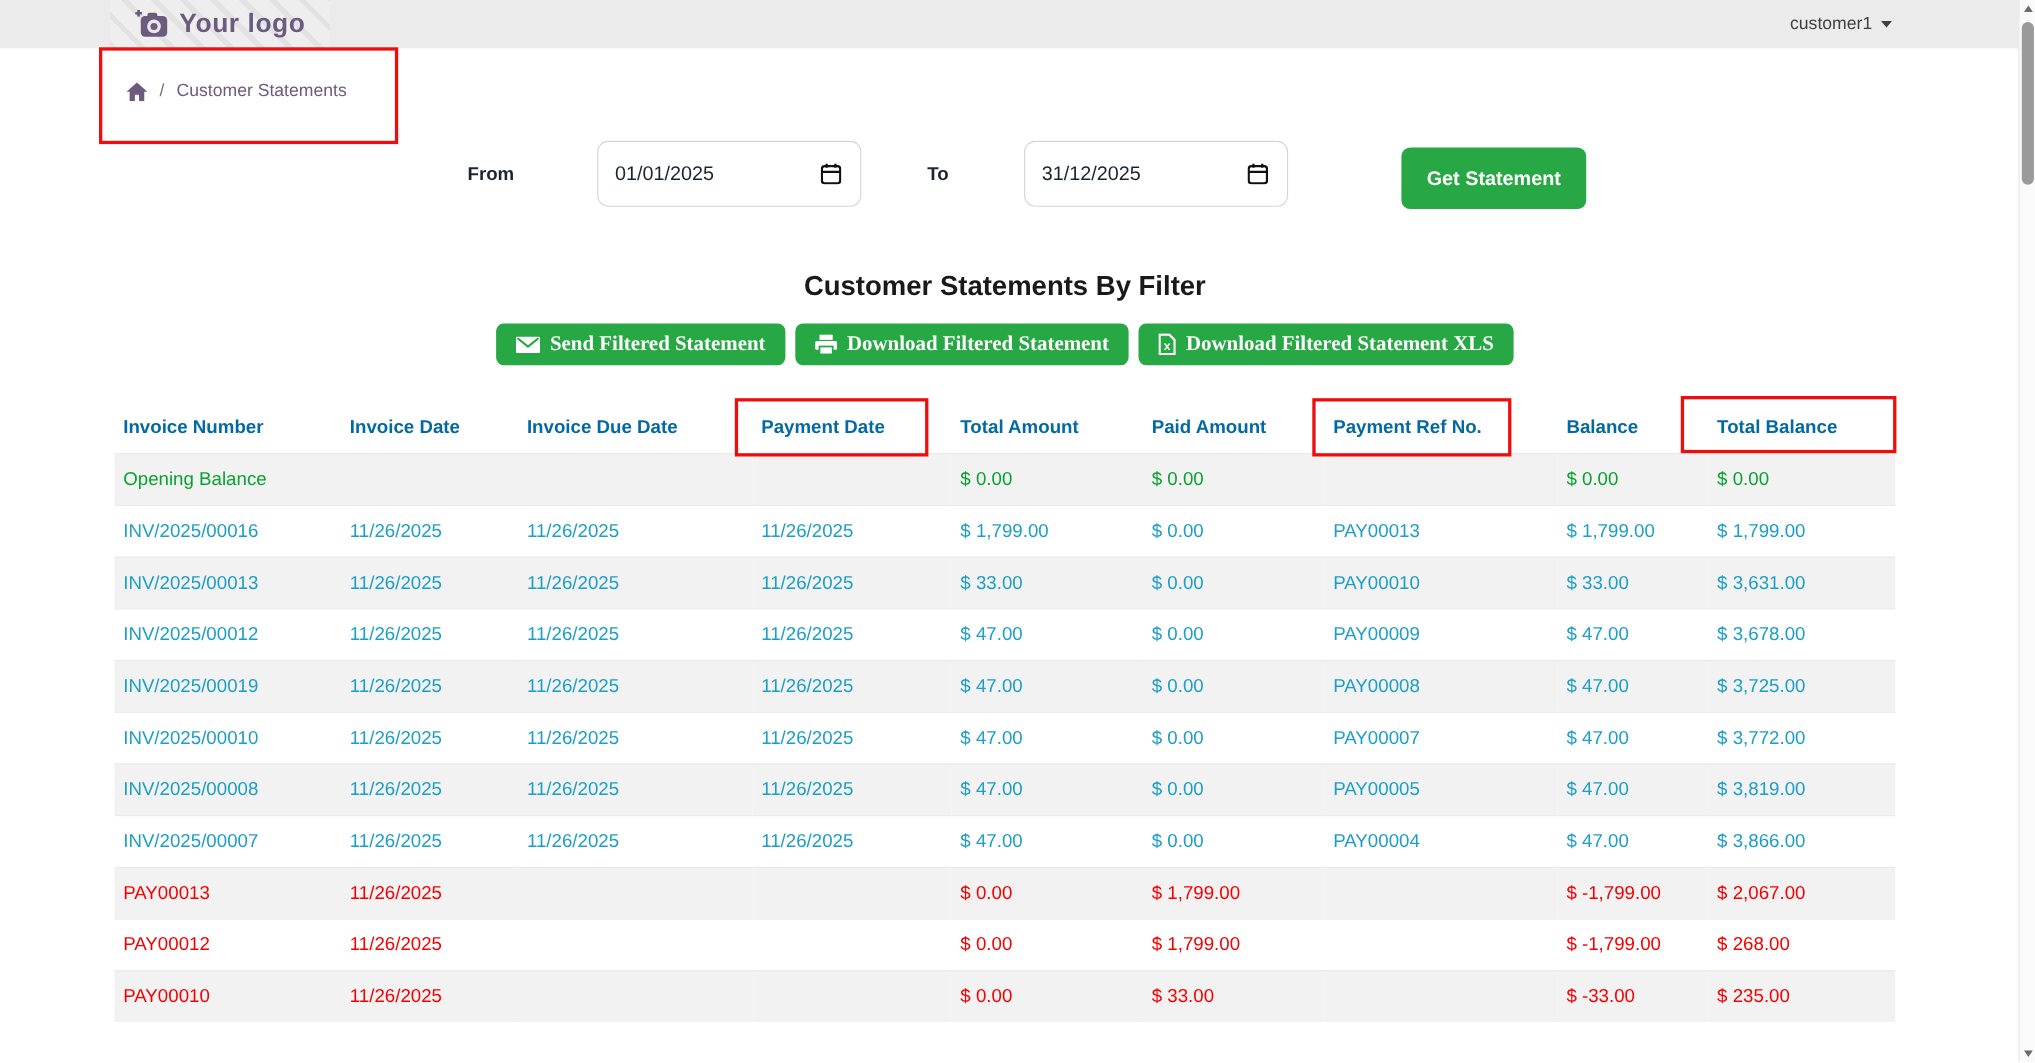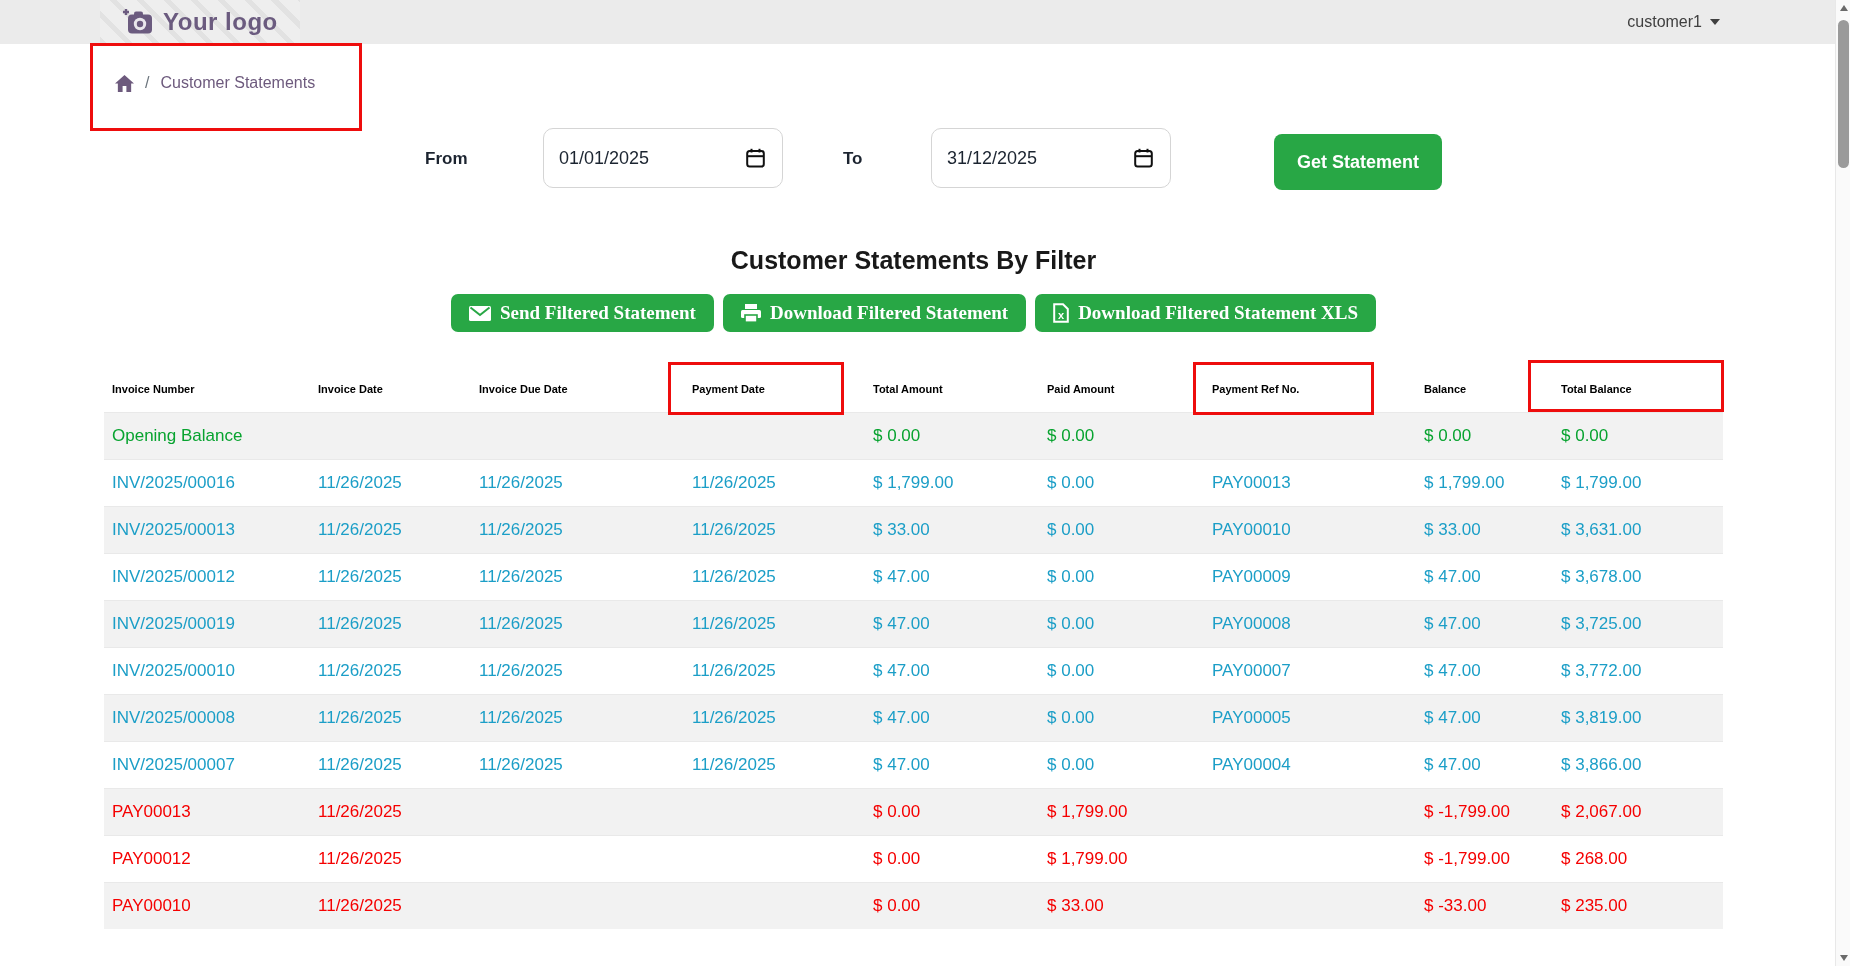--- a/index.html
+++ b/index.html
@@ -49,21 +49,21 @@
   .btn-action {
     height:38px; border:none; border-radius:7px; background:#28a745; color:#fff; cursor:pointer;
     display:flex; align-items:center; gap:9px; padding:0 18px;
     font-family:"Liberation Serif", serif; font-size:19px; font-weight:bold;
   }
 
   
   .stmt-table { position:absolute; left:104px; top:366px; width:1619px; border-collapse:collapse; table-layout:fixed; }
   .stmt-table th {
     height:46px; text-align:left; vertical-align:middle; padding:0 6px 0 8px;
-    font-size:11px; font-weight:bold; color:#000000; white-space:nowrap;
+    font-size:17px; font-weight:bold; color:#0369a1; white-space:nowrap;
   }
   .stmt-table td {
     height:47px; vertical-align:middle; padding:0 6px 0 8px;
     font-size:17px; white-space:nowrap; border-top:1px solid #e9e9e9;
   }
   .stmt-table tbody tr:nth-child(odd) { background:#f2f2f2; }
   tr.row-opening td { color:#07a32f; }
   tr.row-invoice td { color:#1b9ec7; }
   tr.row-payment td { color:#f50000; }
 

